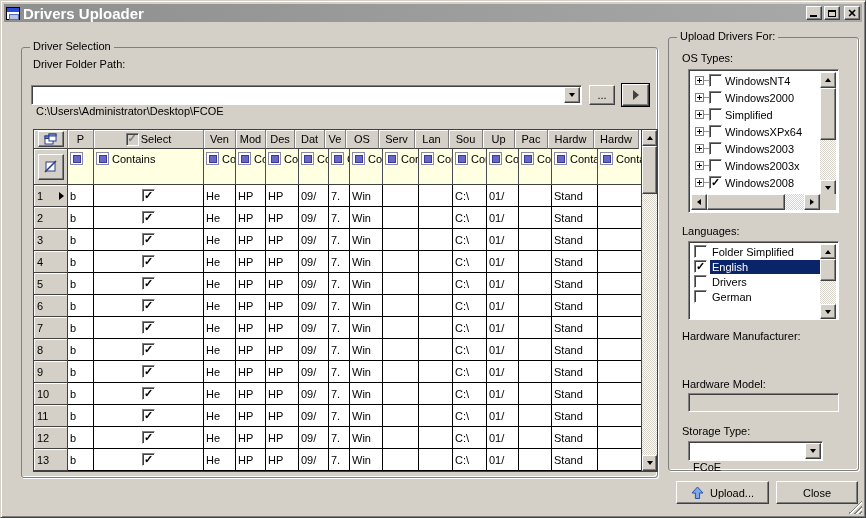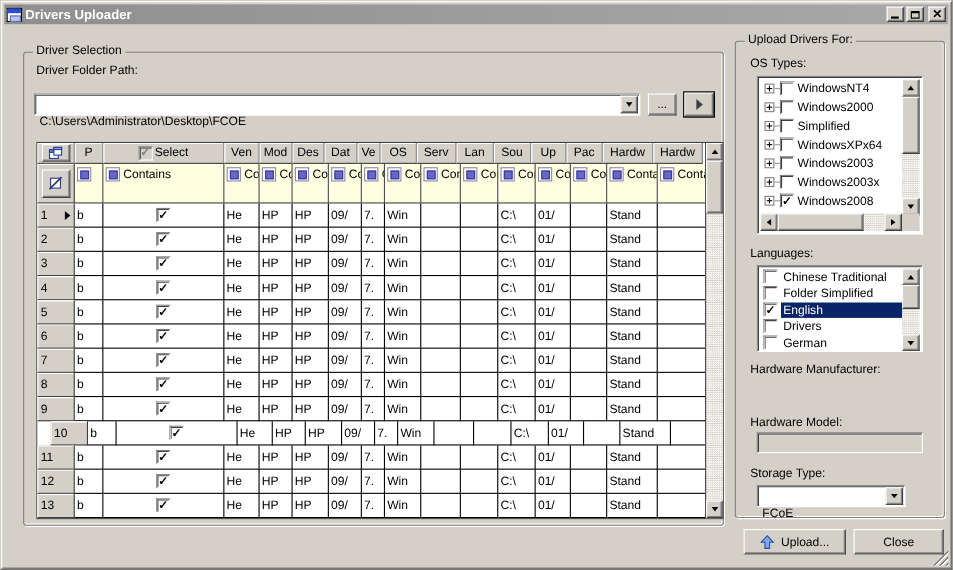--- a/index.html
+++ b/index.html
@@ -2,21 +2,21 @@
 <html><head>
 <meta charset="utf-8">
 <style>
   html,body{margin:0;padding:0;background:#C0C0C0;}
   *{box-sizing:border-box;font-family:"Liberation Sans",sans-serif;}
   .window{position:relative;width:866px;height:518px;background:#D4D0C8;
     border:1px solid;border-color:#D4D0C8 #404040 #404040 #D4D0C8;
     box-shadow:inset 1px 1px 0 #fff,inset -1px -1px 0 #808080;overflow:hidden;}
   .titlebar{position:absolute;left:3px;top:3px;right:3px;height:18px;
     background:linear-gradient(to right,#8F8F8F,#A9A9A9);display:flex;align-items:center;padding:0 2px;}
-  .title-text{color:#fff;font-weight:bold;font-size:12px;margin-left:3px;white-space:nowrap;}
+  .title-text{color:#fff;font-weight:bold;font-size:15px;margin-left:3px;white-space:nowrap;}
   .app-icon{width:14px;height:13px;background:#fff;border:1px solid #000;position:relative;flex:0 0 auto;}
   .app-icon::before{content:"";position:absolute;left:0;top:0;right:0;height:4px;background:#2A4BD7;}
   .app-icon::after{content:"";position:absolute;left:2px;top:6px;width:8px;height:4px;background:#B8C4E8;border:1px solid #5870C0;}
   .tb-btns{margin-left:auto;display:flex;align-items:center;gap:2px;}
   .tb-btn{width:16px;height:14px;background:#D4D0C8;border:1px solid;border-color:#fff #404040 #404040 #fff;
     box-shadow:inset -1px -1px 0 #808080;display:flex;align-items:center;justify-content:center;position:relative;}
   .tb-btn.close{margin-left:2px;}
   .g-min{position:absolute;left:3px;bottom:2px;width:7px;height:2px;background:#000;}
   .g-max{width:8px;height:7px;border:1px solid #000;border-top-width:2px;}
   .g-close{font-size:11px;font-weight:bold;color:#000;line-height:10px;}
@@ -491,21 +491,21 @@
           <div class="dcell" style="width: 33px;">Win</div>
           <div class="dcell" style="width: 36px;"></div>
           <div class="dcell" style="width: 34px;"></div>
           <div class="dcell" style="width: 34px;">C:\</div>
           <div class="dcell" style="width: 32px;">01/</div>
           <div class="dcell" style="width: 33px;"></div>
           <div class="dcell" style="width: 46px;">Stand</div>
           <div class="dcell" style="width: 45px;"></div>
         </div>
         <div class="grow">
-          <div class="numcell" style="width: 34px; margin-left: 12px;">
+          <div class="numcell" style="width: 34px;">
             <span>10</span>
           </div>
           <div class="dcell" style="width: 26px;">b</div>
           <div class="dcell center" style="width: 110px;">
             <div class="cb checked"></div>
           </div>
           <div class="dcell" style="width: 32px;">He</div>
           <div class="dcell" style="width: 30px;">HP</div>
           <div class="dcell" style="width: 33px;">HP</div>
           <div class="dcell" style="width: 30px;">09/</div>
@@ -665,24 +665,20 @@
           <span class="tri-right"></span>
         </div>
     </div>
     <div style="position:absolute;right:2px;bottom:2px;width:16px;height:16px;background:#D4D0C8;"></div>
   </div>
 
   <div class="lbl" style="left:681px;top:224px;">Languages:</div>
 
   <div class="listbox" style="left:687px;top:240px;width:151px;height:79px;">
     <div style="position:absolute;left:2px;top:2px;width:129px;" id="langItems">
-        <div class="lang-item">
-          <div class="cb"></div>
-          <span class="llabel">Chinese Traditional</span>
-        </div>
         <div class="lang-item">
           <div class="cb"></div>
           <span class="llabel">Folder Simplified</span>
         </div>
         <div class="lang-item">
           <div class="cb checked"></div>
           <span class="llabel selected">English</span>
         </div>
         <div class="lang-item">
           <div class="cb"></div>

